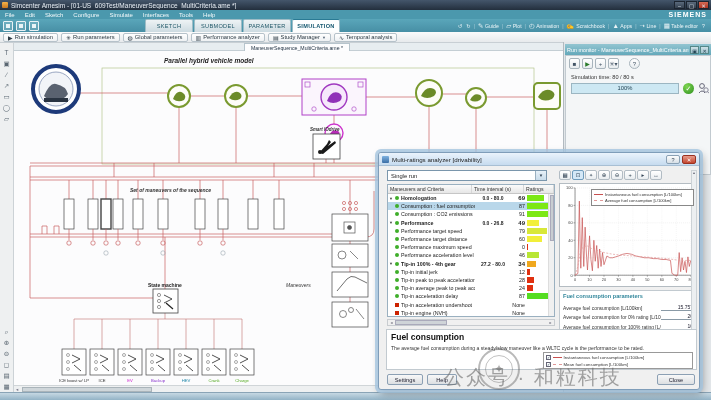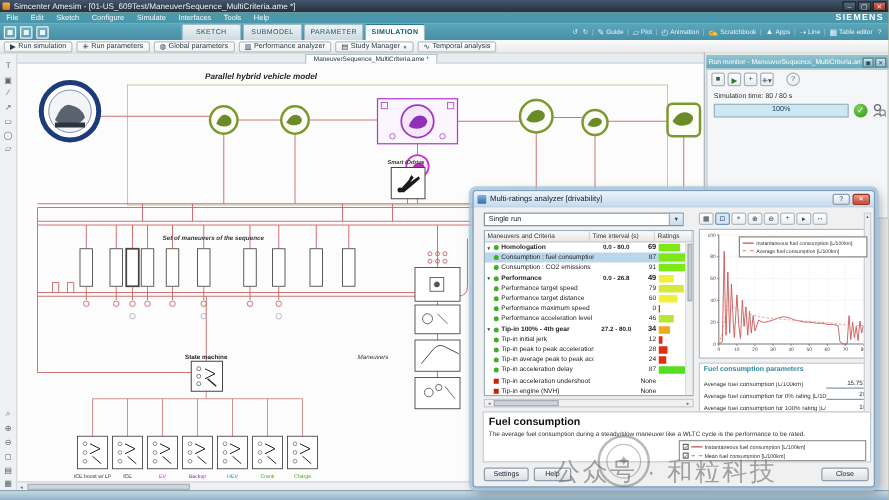--- a/index.html
+++ b/index.html
@@ -1,16 +1,16 @@
 <!DOCTYPE html>
 <html><head>
 <meta charset="utf-8">
 <style>
   html,body{margin:0;padding:0;background:#555;}
-  #app{position:relative;width:711px;height:400px;overflow:hidden;background:#fef9c3;
+  #app{position:relative;width:711px;height:400px;overflow:hidden;background:#fdba74;
        font-family:"Liberation Sans",sans-serif;-webkit-font-smoothing:antialiased;}
   #app *{box-sizing:border-box;}
 
   
   .titlebar{position:absolute;left:0;top:0;width:711px;height:10px;
     background:linear-gradient(#44566b,#232f3d);color:#e8eef4;font-size:6.5px;
     display:flex;align-items:center;padding:0 2px;}
   .app-ico{width:6px;height:6px;background:linear-gradient(#f5b34a,#c87820);margin-right:3px;border-radius:1px;}
   .titlebar .ttl{flex:1;white-space:nowrap;overflow:hidden;}
   .winbtn{width:11px;height:8px;font-size:5.5px;line-height:8px;text-align:center;color:#dfe8ef;

